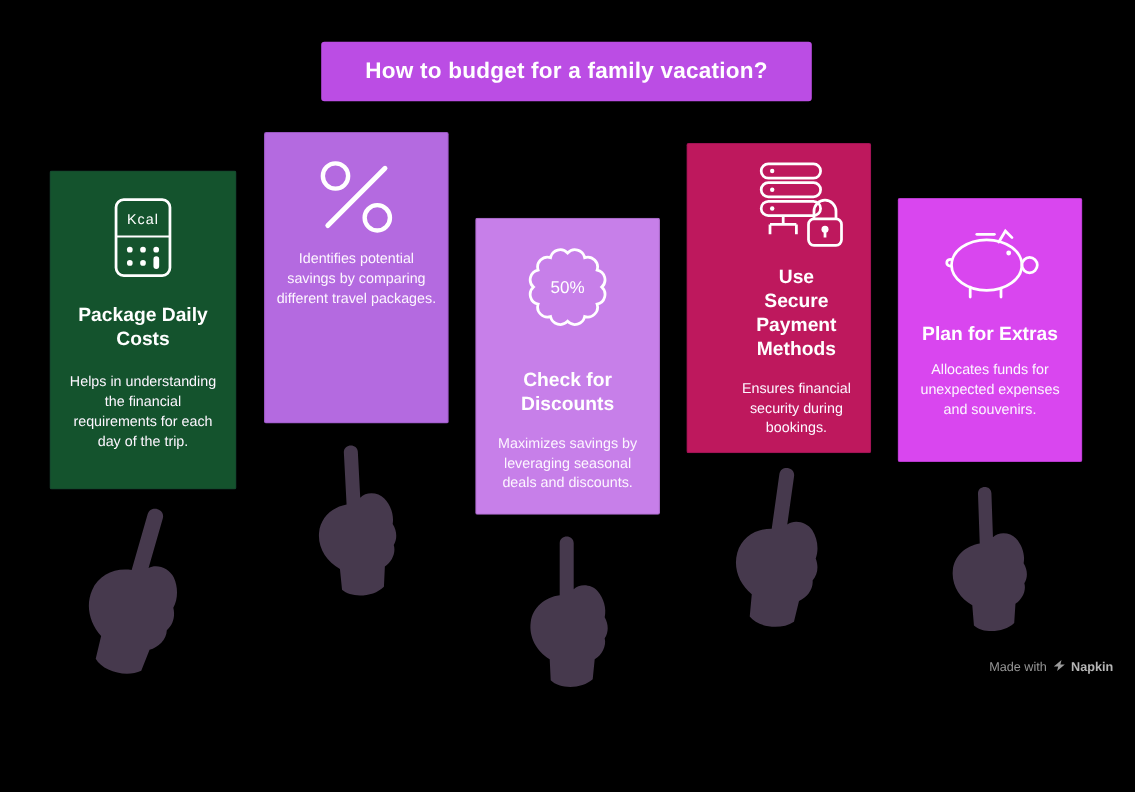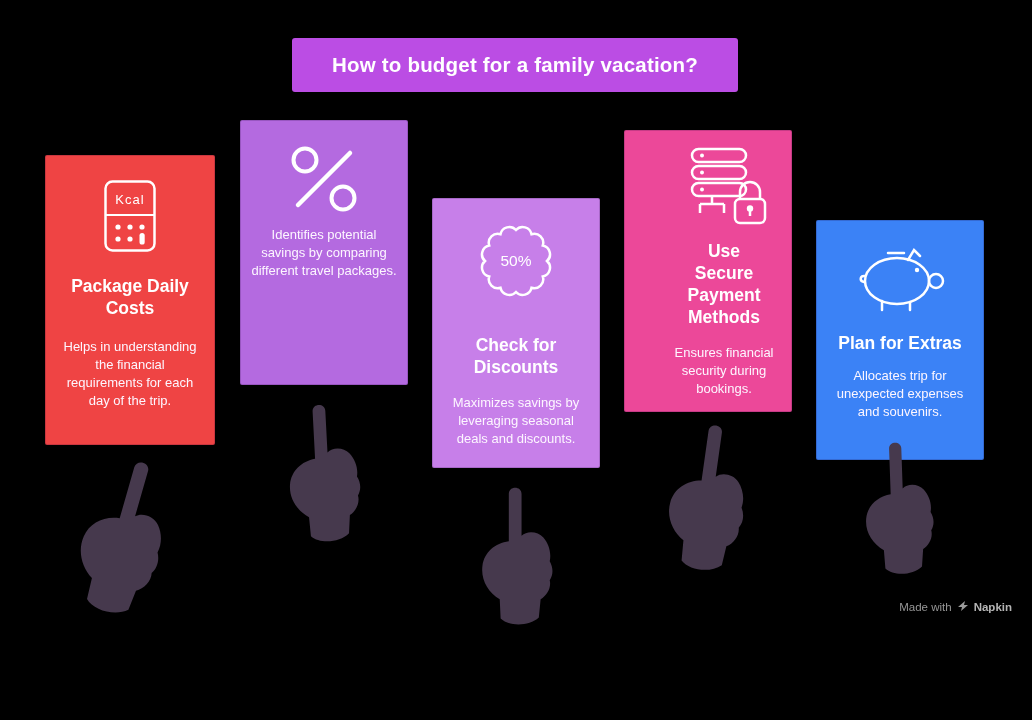--- a/index.html
+++ b/index.html
@@ -42,21 +42,21 @@
 </style>
 </head>
 <body>
 
 <div class="canvas" style="background-color: rgb(0, 0, 0);">
 
   <div class="banner" style="background-color: rgb(187, 77, 228);">
     <h1>How to budget for a family vacation?</h1>
   </div>
 
-  <section class="card card1" style="background-color: #ef4444;">
+  <section class="card card1" style="background-color: #14532d;">
     <div class="icon">
       <svg width="62" height="76" viewBox="0 0 62 76">
         <rect x="6.5" y="3.5" width="49" height="69" rx="7" fill="none" stroke="#fff" stroke-width="2.5"></rect>
         <line x1="6.5" y1="37" x2="55.5" y2="37" stroke="#fff" stroke-width="2"></line>
         <text x="31" y="26" text-anchor="middle" font-size="13" letter-spacing="1" fill="#fff" font-family="Liberation Sans, sans-serif">Kcal</text>
         <circle cx="19" cy="49" r="2.6" fill="#fff"></circle>
         <circle cx="31" cy="49" r="2.6" fill="#fff"></circle>
         <circle cx="43" cy="49" r="2.6" fill="#fff"></circle>
         <circle cx="19" cy="61" r="2.6" fill="#fff"></circle>
         <circle cx="31" cy="61" r="2.6" fill="#fff"></circle>
@@ -82,55 +82,55 @@
     <div class="icon">
       <svg width="80" height="80" viewBox="0 0 80 80" fill="none">
         <path stroke="#fff" stroke-width="2.5" d="M71,40 A9,9 0 0 1 66.8,55.5 A9,9 0 0 1 55.5,66.8 A9,9 0 0 1 40,71 A9,9 0 0 1 24.5,66.8 A9,9 0 0 1 13.2,55.5 A9,9 0 0 1 9,40 A9,9 0 0 1 13.2,24.5 A9,9 0 0 1 24.5,13.2 A9,9 0 0 1 40,9 A9,9 0 0 1 55.5,13.2 A9,9 0 0 1 66.8,24.5 A9,9 0 0 1 71,40 Z"></path>
         <text x="40" y="45" text-anchor="middle" font-size="15.5" fill="#fff" font-family="Liberation Sans, sans-serif">50%</text>
       </svg>
     </div>
     <h2>Check for Discounts</h2>
     <p>Maximizes savings by leveraging seasonal deals and discounts.</p>
   </section>
 
-  <section class="card card4" style="background-color: #ec4899; padding-left: 32px;">
+  <section class="card card4" style="background-color: #be185d; padding-left: 32px;">
     <div class="icon">
       <svg width="96" height="86" viewBox="0 0 96 86" fill="none">
         <rect x="16" y="4" width="54" height="13" rx="6.5" stroke="#fff" stroke-width="2.5"></rect>
         <rect x="16" y="21" width="54" height="13" rx="6.5" stroke="#fff" stroke-width="2.5"></rect>
         <rect x="16" y="38" width="54" height="13" rx="6.5" stroke="#fff" stroke-width="2.5"></rect>
         <circle cx="26" cy="10.5" r="2" fill="#fff"></circle>
         <circle cx="26" cy="27.5" r="2" fill="#fff"></circle>
         <circle cx="26" cy="44.5" r="2" fill="#fff"></circle>
         <path d="M36,51 L36,59 M24,59 L48,59 M24,59 L24,68 M48,59 L48,68" stroke="#fff" stroke-width="2.5"></path>
         <path d="M64,54 L64,47 A10,10 0 0 1 84,47 L84,54" stroke="#fff" stroke-width="2.5"></path>
         <rect x="59" y="54" width="30" height="24" rx="5" stroke="#fff" stroke-width="2.5"></rect>
         <circle cx="74" cy="63.5" r="3.2" fill="#fff"></circle>
         <line x1="74" y1="65" x2="74" y2="71" stroke="#fff" stroke-width="2.5"></line>
       </svg>
     </div>
     <h2>Use Secure Payment Methods</h2>
     <p>Ensures financial security during bookings.</p>
   </section>
 
-  <section class="card card5" style="background-color: #3b82f6; margin-top: 40px;">
+  <section class="card card5" style="background-color: #d946ef;">
     <div class="icon">
       <svg width="96" height="70" viewBox="0 0 96 70" fill="none" stroke="#fff" stroke-width="2.5" stroke-linecap="round">
         <ellipse cx="45" cy="38" rx="32" ry="23"></ellipse>
         <circle cx="84" cy="38" r="7"></circle>
         <path d="M56,17 L62,7 L68,13"></path>
         <circle cx="65" cy="27" r="2.2" fill="#fff" stroke="none"></circle>
         <line x1="36" y1="10" x2="52" y2="10"></line>
         <path d="M30,58 L30,67"></path>
         <path d="M58,59 L58,67"></path>
         <path d="M13,33 c-5,-1 -6,5 -1,6"></path>
       </svg>
     </div>
     <h2>Plan for Extras</h2>
-    <p>Allocates trip for unexpected expenses and souvenirs.</p>
+    <p>Allocates funds for unexpected expenses and souvenirs.</p>
   </section>
 
   <div class="hand hand1" style="color: rgb(70, 57, 77);">
     <svg viewBox="0 0 110 160">
         <path fill="currentColor" d="M46,64 L46,12 C46,3 60,3 60,12 L60,58 C66,52 78,53 84,60 C90,67 93,77 91,86 C95,93 95,101 91,107 C93,115 88,124 81,128 L79,148 C68,158 46,158 37,149 L36,128 C23,120 15,106 17,91 C19,76 31,66 46,64 Z"></path>
       </svg>
   </div>
   <div class="hand hand2" style="color: rgb(70, 57, 77);">
     <svg viewBox="0 0 110 160">
         <path fill="currentColor" d="M46,64 L46,12 C46,3 60,3 60,12 L60,58 C66,52 78,53 84,60 C90,67 93,77 91,86 C95,93 95,101 91,107 C93,115 88,124 81,128 L79,148 C68,158 46,158 37,149 L36,128 C23,120 15,106 17,91 C19,76 31,66 46,64 Z"></path>

